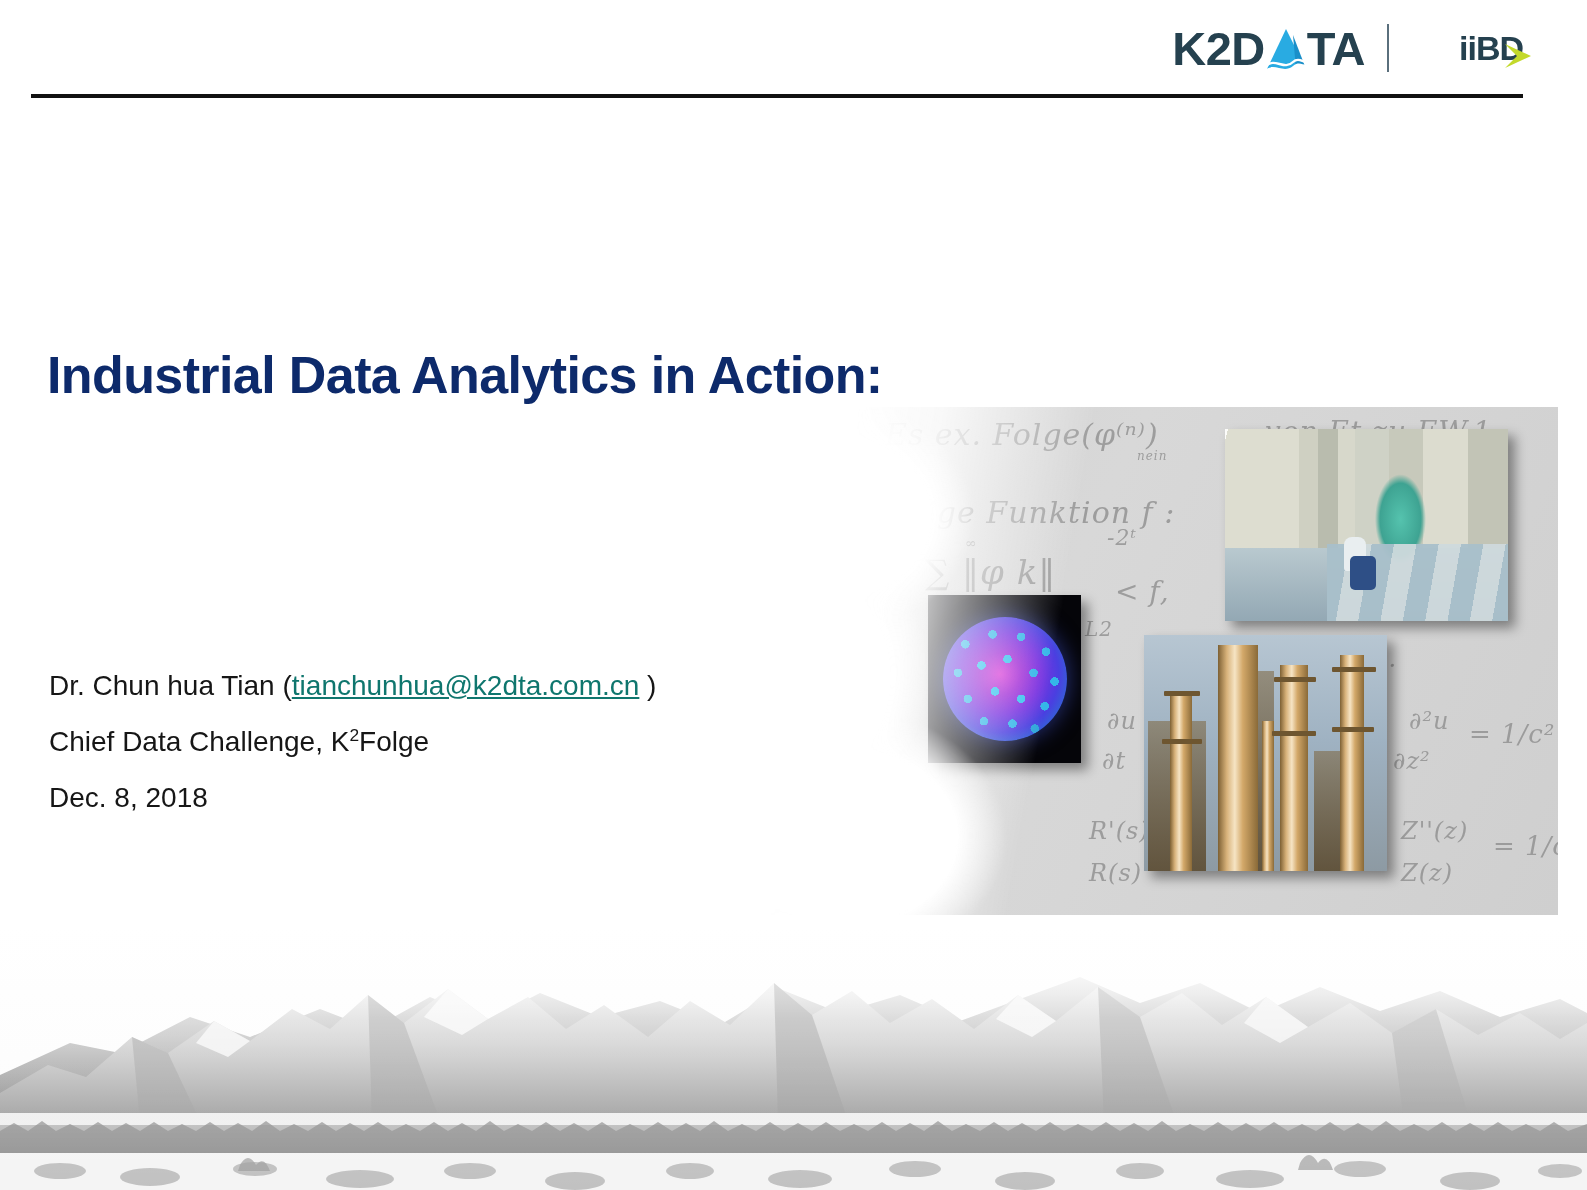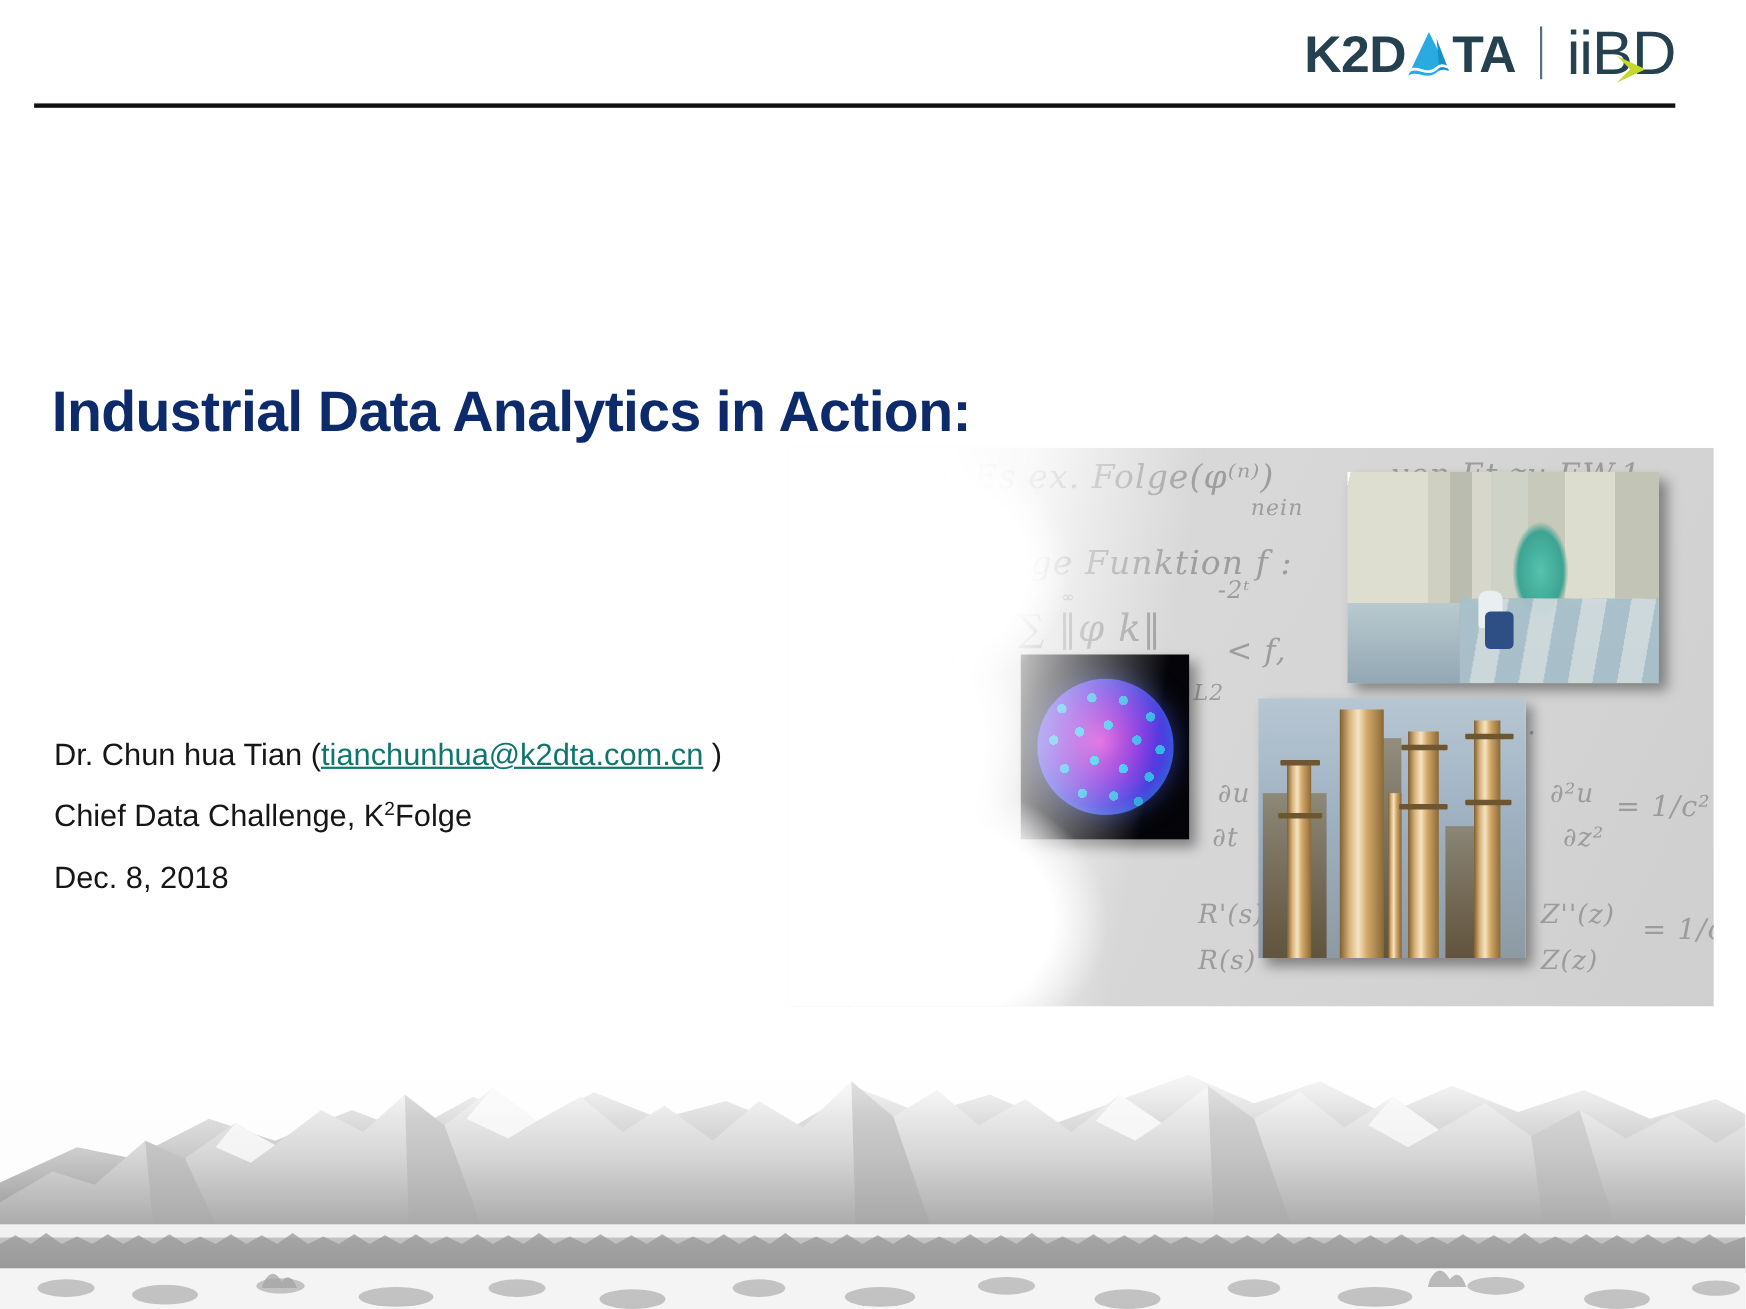--- a/index.html
+++ b/index.html
@@ -47,26 +47,27 @@
     vertical-align: middle;
   }
   .logo-divider {
     width: 2px;
     height: 48px;
     background: #5a6f7c;
   }
   .logo-iibd {
     display: flex;
     align-items: center;
-    font-size: 56px;
-    font-weight: normal;
+    font-size: 34px;
+    font-weight: bold;
     color: #25414f;
     letter-spacing: -1px;
     line-height: 1;
     position: relative;
+    margin-left: 48px;
   }
   .logo-iibd .iibd-chevron {
     position: absolute;
     left: 44px;
     top: 10px;
     width: 30px;
     height: 28px;
   }
 
   .header-rule {
@@ -348,33 +349,33 @@
       <span>Chief Data Challenge, K</span><span class="sup2">2</span><span>Folge</span>
     </div>
     <div class="line">Dec. 8, 2018</div>
   </div>
 
   <div class="collage">
     <div class="collage-bg"></div>
 
     <div class="handwriting">
       <span class="hw" style="left:168px; top:10px;  font-size:30px;">Es ex. Folge(φ⁽ⁿ⁾)</span>
-      <span class="hw" style="left:420px; top:42px;  font-size:20px;">nein</span>
+      <span class="hw" style="left:420px; top:42px;  font-size:12px;">nein</span>
       <span class="hw" style="left:548px; top:8px;   font-size:28px;">von Et zu EW.1</span>
       <span class="hw" style="left:148px; top:88px;  font-size:30px;">stetige Funktion  f :</span>
       <span class="hw" style="left:248px; top:128px; font-size:14px;">∞</span>
       <span class="hw" style="left:208px; top:145px; font-size:34px;">∑  ‖φ k‖</span>
       <span class="hw" style="left:390px; top:118px; font-size:22px;">-2ᵗ</span>
       <span class="hw" style="left:398px; top:168px; font-size:28px;">&lt; f,</span>
       <span class="hw" style="left:368px; top:210px; font-size:20px;">L2</span>
       <span class="hw" style="left:455px; top:238px; font-size:24px;">·F-Koeffizienten .</span>
       <span class="hw" style="left:390px; top:300px; font-size:24px;">∂u</span>
       <span class="hw" style="left:385px; top:340px; font-size:24px;">∂t</span>
       <span class="hw" style="left:676px; top:300px; font-size:24px;margin-left:16px;">∂²u</span>
-      <span class="hw" style="left:676px; top:340px; font-size:24px;margin-left:28px;">∂z²</span>
+      <span class="hw" style="left:676px; top:340px; font-size:24px;">∂z²</span>
       <span class="hw" style="left:752px; top:312px; font-size:26px;">= 1/c²</span>
       <span class="hw" style="left:372px; top:410px; font-size:24px;">R'(s)</span>
       <span class="hw" style="left:372px; top:452px; font-size:24px;">R(s)</span>
       <span class="hw" style="left:684px; top:410px; font-size:24px;">Z''(z)</span>
       <span class="hw" style="left:684px; top:452px; font-size:24px;">Z(z)</span>
       <span class="hw" style="left:776px; top:424px; font-size:26px;">= 1/c</span>
     </div>
 
     <div class="photo photo-cleanroom">
       <div class="floor-tiles"></div>

